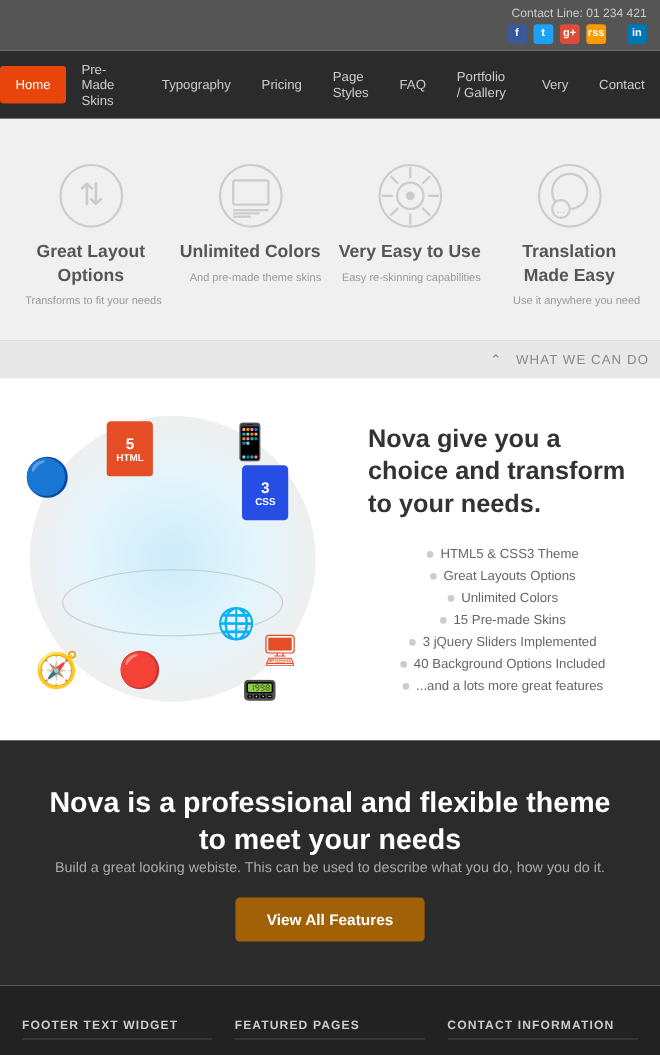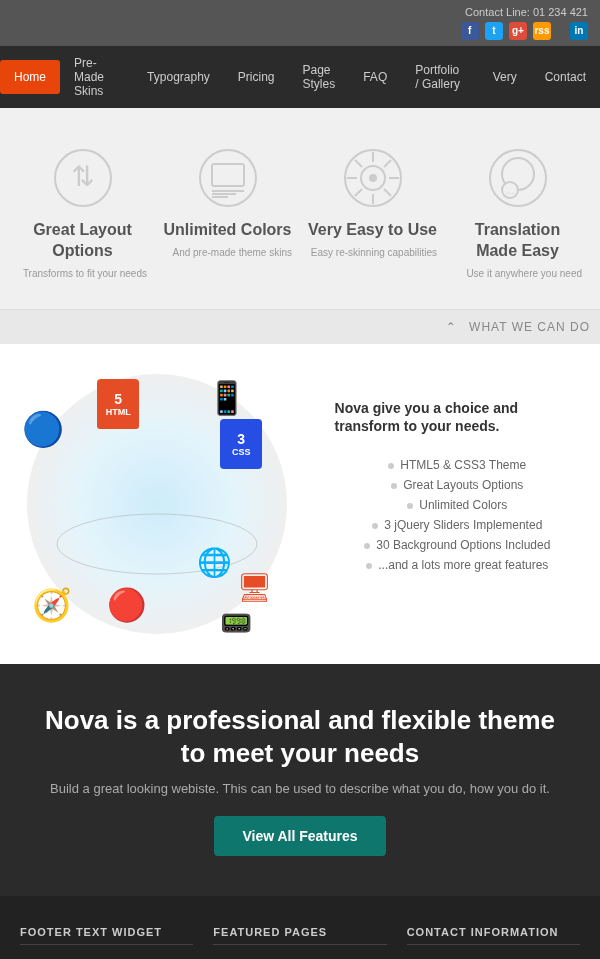--- a/index.html
+++ b/index.html
@@ -31,30 +31,30 @@
 
     
     .what-banner { background: #e8e8e8; text-align: right; padding: 10px; font-size: 12px; color: #888; letter-spacing: 1px; border-top: 1px solid #ddd; position: relative; }
     .arrow-up { display: inline-block; margin-right: 8px; color: #888; }
 
     
     .main-content { background: #fff; display: flex; padding: 20px 10px; gap: 20px; min-height: 320px; }
     .logo-area { flex: 1.2; position: relative; display: flex; align-items: center; justify-content: center; }
 
     .features-list { flex: 1; padding: 20px 10px; }
-    .features-list h2 { font-size: 14px; font-weight: bold; color: #333; line-height: 1.3; margin-bottom: 20px; margin-top: 15px; }
+    .features-list h2 { font-size: 23px; font-weight: bold; color: #333; line-height: 1.3; margin-bottom: 20px; }
     .features-list ul { list-style: none; text-align: center; }
     .features-list ul li { padding: 3px 0; font-size: 12px; color: #666; }
     .features-list ul li::before { content: ""; display: inline-block; width: 6px; height: 6px; background: #ccc; border-radius: 50%; margin-right: 6px; vertical-align: middle; }
 
     
     .promo-band { background: #2b2b2b; color: #fff; text-align: center; padding: 40px 30px; }
-    .promo-band h2 { font-size: 26px; font-weight: bold; margin-bottom: 10px; line-height: 1.3; }
+    .promo-band h2 { font-size: 26px; font-weight: bold; line-height: 1.3; }
     .promo-band p { font-size: 13px; color: #aaa; margin-bottom: 20px; }
-    .btn-orange { background: #0f766e; color: #fff; padding: 12px 28px; border: none; border-radius: 4px; font-size: 14px; font-weight: bold; cursor: pointer; text-decoration: none; display: inline-block; }
+    .btn-orange { background: #a16207; color: #fff; padding: 12px 28px; border: none; border-radius: 4px; font-size: 14px; font-weight: bold; cursor: pointer; text-decoration: none; display: inline-block; }
 
     
     .footer { background: #222; color: #aaa; padding: 30px 20px; }
     .footer-grid { display: flex; gap: 20px; }
     .footer-col { flex: 1; }
     .footer-col h4 { font-size: 11px; font-weight: bold; color: #ccc; letter-spacing: 1px; margin-bottom: 12px; text-transform: uppercase; border-bottom: 1px solid #444; padding-bottom: 6px; }
   </style>
 </head>
 <body>
 
@@ -213,22 +213,23 @@
       <div style="position:absolute;bottom:5px;right:45px;font-size:26px;color:#555;">📟</div>
     </div>
   </div>
 
   <div class="features-list">
     <h2>Nova give you a choice and transform to your needs.</h2>
     <ul>
       <li>HTML5 &amp; CSS3 Theme</li>
       <li>Great Layouts Options</li>
       <li>Unlimited Colors</li>
+      <li>15 Pre-made Skins</li>
       <li>3 jQuery Sliders Implemented</li>
-      <li>30 Background Options Included</li>
+      <li>40 Background Options Included</li>
       <li>...and a lots more great features</li>
     </ul>
   </div>
 </div>
 
 <div class="promo-band">
   <h2>Nova is a professional and flexible theme to meet your needs</h2>
   <p>Build a great looking webiste. This can be used to describe what you do, how you do it.</p>
   <button class="btn-orange">View All Features</button>
 </div>

